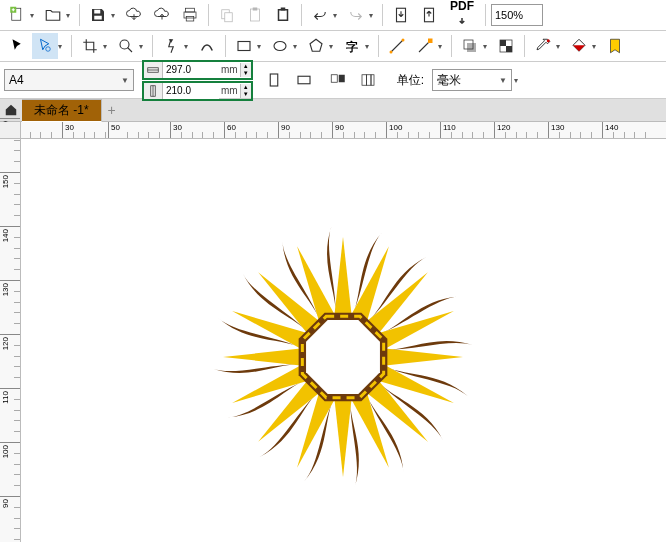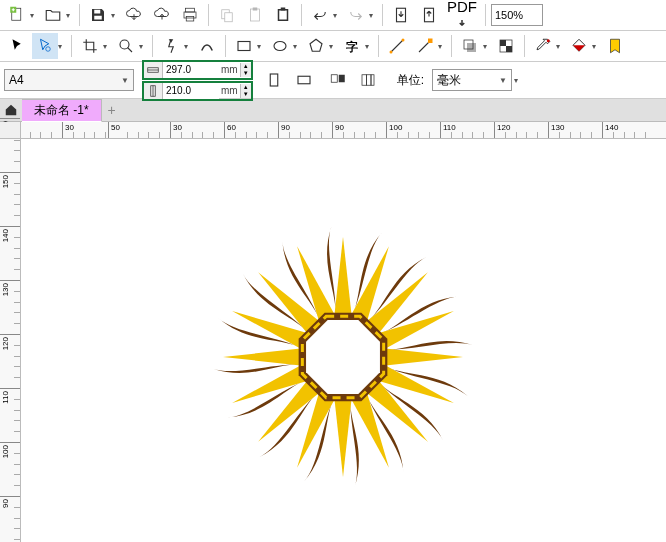--- a/index.html
+++ b/index.html
@@ -20,21 +20,21 @@
 .dim-val{height:100%;width:50px;border:none;font-size:10px;padding:0 3px}
 .dim-unit{font-size:10px;padding:0 2px;color:#444}
 .dim-spin{display:flex;flex-direction:column;border-left:1px solid #bbb}
 .dim-spin span{font-size:6px;height:7px;width:10px;text-align:center;line-height:7px;background:#eee;cursor:pointer}
 .unit-lbl{font-size:12px;margin-left:8px;margin-right:4px}
 .unit-sel{height:20px;width:70px;border:1px solid #999;background:#fff;display:flex;align-items:center;padding:0 4px;font-size:12px;cursor:pointer}
 .unit-sel .arr{margin-left:auto;font-size:8px;color:#555}
 .tabs{display:flex;align-items:center;height:22px;background:#e0e0e0;border-bottom:1px solid #bbb}
 .hbtn{width:22px;height:22px;display:flex;align-items:center;justify-content:center;cursor:pointer}
 .tab{height:21px;padding:0 12px;display:flex;align-items:center;font-size:12px;border-right:1px solid #bbb;background:#dadada;cursor:pointer}
-.tab.active{background:#f0abfc;border-top:1px solid #bbb;border-bottom:1px solid #fff;margin-bottom:-1px}
+.tab.active{background:#a16207;border-top:1px solid #bbb;border-bottom:1px solid #fff;margin-bottom:-1px}
 .addtab{width:20px;text-align:center;color:#888;cursor:pointer;font-size:14px}
 .work{position:relative;height:calc(542px - 30px - 36px - 22px);background:#fff}
 .ruler-c{position:absolute;left:0;top:0;width:20px;height:16px;background:#f0f0f0;border-right:1px solid #bbb;border-bottom:1px solid #bbb;z-index:3}
 .ruler-h{position:absolute;left:20px;right:0;top:0;height:16px;background:#f8f8f8;border-bottom:1px solid #bbb;font-size:8px;z-index:2}
 .ruler-h .tick{position:absolute;top:0;height:16px;border-left:1px solid #888}
 .ruler-h .tick span{position:absolute;top:1px;left:2px}
 .ruler-h .m{position:absolute;top:10px;height:6px;border-left:1px solid #aaa}
 .ruler-v{position:absolute;left:0;top:16px;bottom:0;width:20px;background:#f8f8f8;border-right:1px solid #bbb;font-size:8px;z-index:2}
 .ruler-v .tick{position:absolute;left:0;width:20px;border-top:1px solid #888}
 .ruler-v .tick span{position:absolute;left:1px;top:2px;writing-mode:vertical-rl;transform:rotate(180deg)}
@@ -129,21 +129,21 @@
       </svg>
     </div>
   <div class="tbtn">
       <svg viewBox="0 0 24 24">
         <rect x="6" y="3" width="12" height="18" fill="none" stroke="#333" stroke-width="1.5"></rect>
         <path d="M12 14V7m0 0l-3 3m3-3l3 3" stroke="#333" stroke-width="1.5" fill="none"></path>
       </svg>
     </div>
   <div class="tbtn wide">
       <div style="display:flex;flex-direction:column;align-items:center;line-height:1">
-        <span style="font-size:15px;font-weight:normal">PDF</span>
+        <span style="font-size:12px;font-weight:bold">PDF</span>
         <svg width="14" height="8" viewBox="0 0 24 12">
           <path d="M12 2v7m0 0l-3-3m3 3l3-3" stroke="#333" stroke-width="2" fill="none"></path>
         </svg>
       </div>
     </div>
   <div class="sep"></div>
   <input class="zoom" value="150%" style="">
 </div>
 
 <div class="toolbar">

